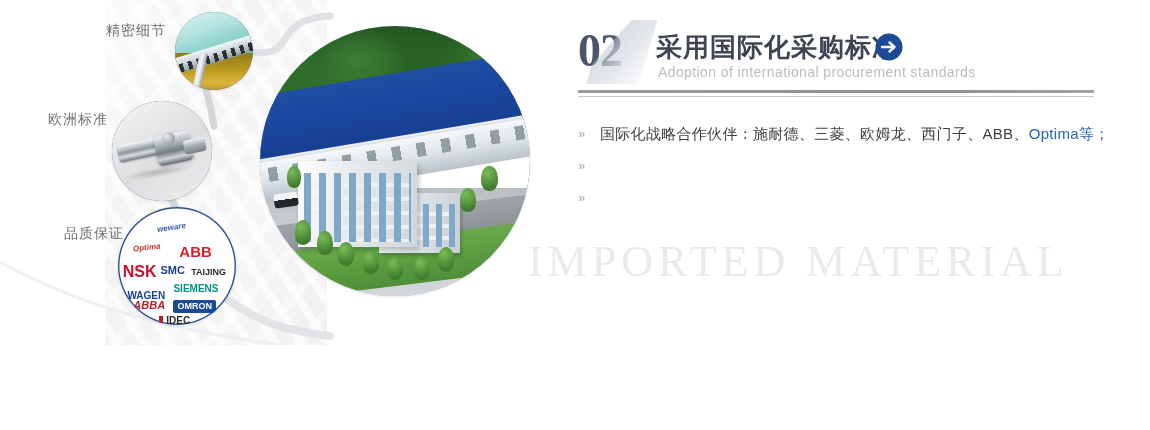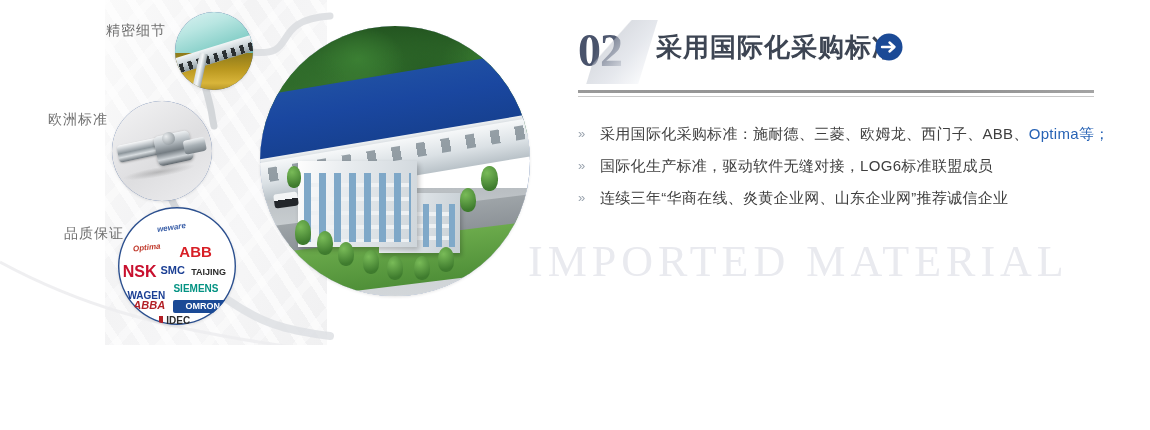--- a/index.html
+++ b/index.html
@@ -229,21 +229,21 @@
         <div class="logo" style="left: 33%; top: 14%; font-size: 8px; color: rgb(58, 95, 168); font-style: italic; transform: rotate(-8deg);">weware</div>
         <div class="logo" style="left: 74%; top: 16%; font-size: 8px; color: rgb(255, 255, 255); font-style: normal; transform: rotate(0deg); background: rgb(27, 74, 150); border-radius: 50%; padding: 3px 4px; margin-left: 48px;">SKF</div>
         <div class="logo" style="left: 13%; top: 31%; font-size: 8px; color: rgb(192, 57, 43); font-style: italic; transform: rotate(-6deg);">Optima</div>
         <div class="logo" style="left: 52%; top: 31%; font-size: 15px; color: rgb(216, 31, 38); font-style: normal; transform: rotate(0deg);">ABB</div>
         <div class="logo" style="left: 4%; top: 48%; font-size: 16px; color: rgb(200, 16, 46); font-style: normal; transform: rotate(0deg);">NSK</div>
         <div class="logo" style="left: 36%; top: 49%; font-size: 11px; color: rgb(27, 63, 148); font-style: normal; transform: rotate(0deg);">SMC</div>
         <div class="logo" style="left: 62%; top: 52%; font-size: 9px; color: rgb(43, 43, 43); font-style: normal; transform: rotate(0deg);">TAIJING</div>
         <div class="logo" style="left: 8%; top: 64%; font-size: 10px; color: rgb(27, 63, 148); font-style: normal; transform: rotate(0deg); margin-top: 8px;">WAGEN</div>
         <div class="logo" style="left: 47%; top: 65%; font-size: 10px; color: rgb(4, 147, 131); font-style: normal; transform: rotate(0deg);">SIEMENS</div>
         <div class="logo" style="left: 13%; top: 79%; font-size: 11px; color: rgb(179, 32, 38); font-style: italic; transform: rotate(0deg);">ABBA</div>
-        <div class="logo" style="left: 47%; top: 79%; font-size: 9px; color: rgb(255, 255, 255); font-style: normal; transform: rotate(0deg); background: rgb(27, 74, 150); padding: 2px 12px; border-radius: 2px;">OMRON</div>
+        <div class="logo" style="left: 47%; top: 79%; font-size: 9px; color: rgb(255, 255, 255); font-style: normal; transform: rotate(0deg); background: rgb(27, 74, 150); padding: 2px 4px; border-radius: 2px;">OMRON</div>
         <div class="logo" style="left: 35%; top: 92%; font-size: 10px; color: rgb(43, 43, 43); font-style: normal; transform: rotate(0deg); border-left: 4px solid rgb(179, 32, 38); padding-left: 3px;">IDEC</div>
       </div>
   </div>
 
   <div class="circ c4">
     <div class="sky"></div>
     <div class="forest"></div>
     <div class="ground"></div>
     <div class="lawn"></div>
     <div class="road"></div>
@@ -277,37 +277,36 @@
       <div class="num-gloss"></div>
       <div class="title-cn">采用国际化采购标准</div>
 
       <div class="arrow-wrap">
         <svg width="30" height="30" viewBox="0 0 30 30">
           <circle cx="15" cy="15" r="13.5" fill="#1b4a96"></circle>
           <path d="M8 15 H19 M15.5 10.5 L20.5 15 L15.5 19.5" stroke="#ffffff" stroke-width="2.4" fill="none" stroke-linecap="round" stroke-linejoin="round"></path>
         </svg>
       </div>
 
+      <div class="title-en">Adoption of international procurement standards</div>
     </div>
 
     <div class="rule"></div>
     <div class="rule2"></div>
 
     <div class="bullets" id="bullet-list">
         <div class="bullet">
           <span class="mk">»</span>
-          <span class="bt"><span>采用国际化采购标准：施耐德、三菱、欧姆龙、西门子、ABB、</span><span class="accent">Optima</span><span class="accent">等；</span></span>
+          <span class="bt"><span>国际化战略合作伙伴：施耐德、三菱、欧姆龙、西门子、ABB、</span><span class="accent">Optima</span><span class="accent">等；</span></span>
         </div>
         <div class="bullet">
           <span class="mk">»</span>
-          <span class="bt"><span>国际化生产标准，驱动软件无缝对接，LOG6标准联盟成员</span></span>
         </div>
         <div class="bullet">
           <span class="mk">»</span>
-          <span class="bt"><span>连续三年“华商在线、炎黄企业网、山东企业网”推荐诚信企业</span></span>
         </div>
       </div>
 
     <div class="watermark">IMPORTED  MATERIAL</div>
   </div>
 
   <div class="bottom-shadow2"></div>
   <div class="bottom-shadow"></div>
 </div>
 

